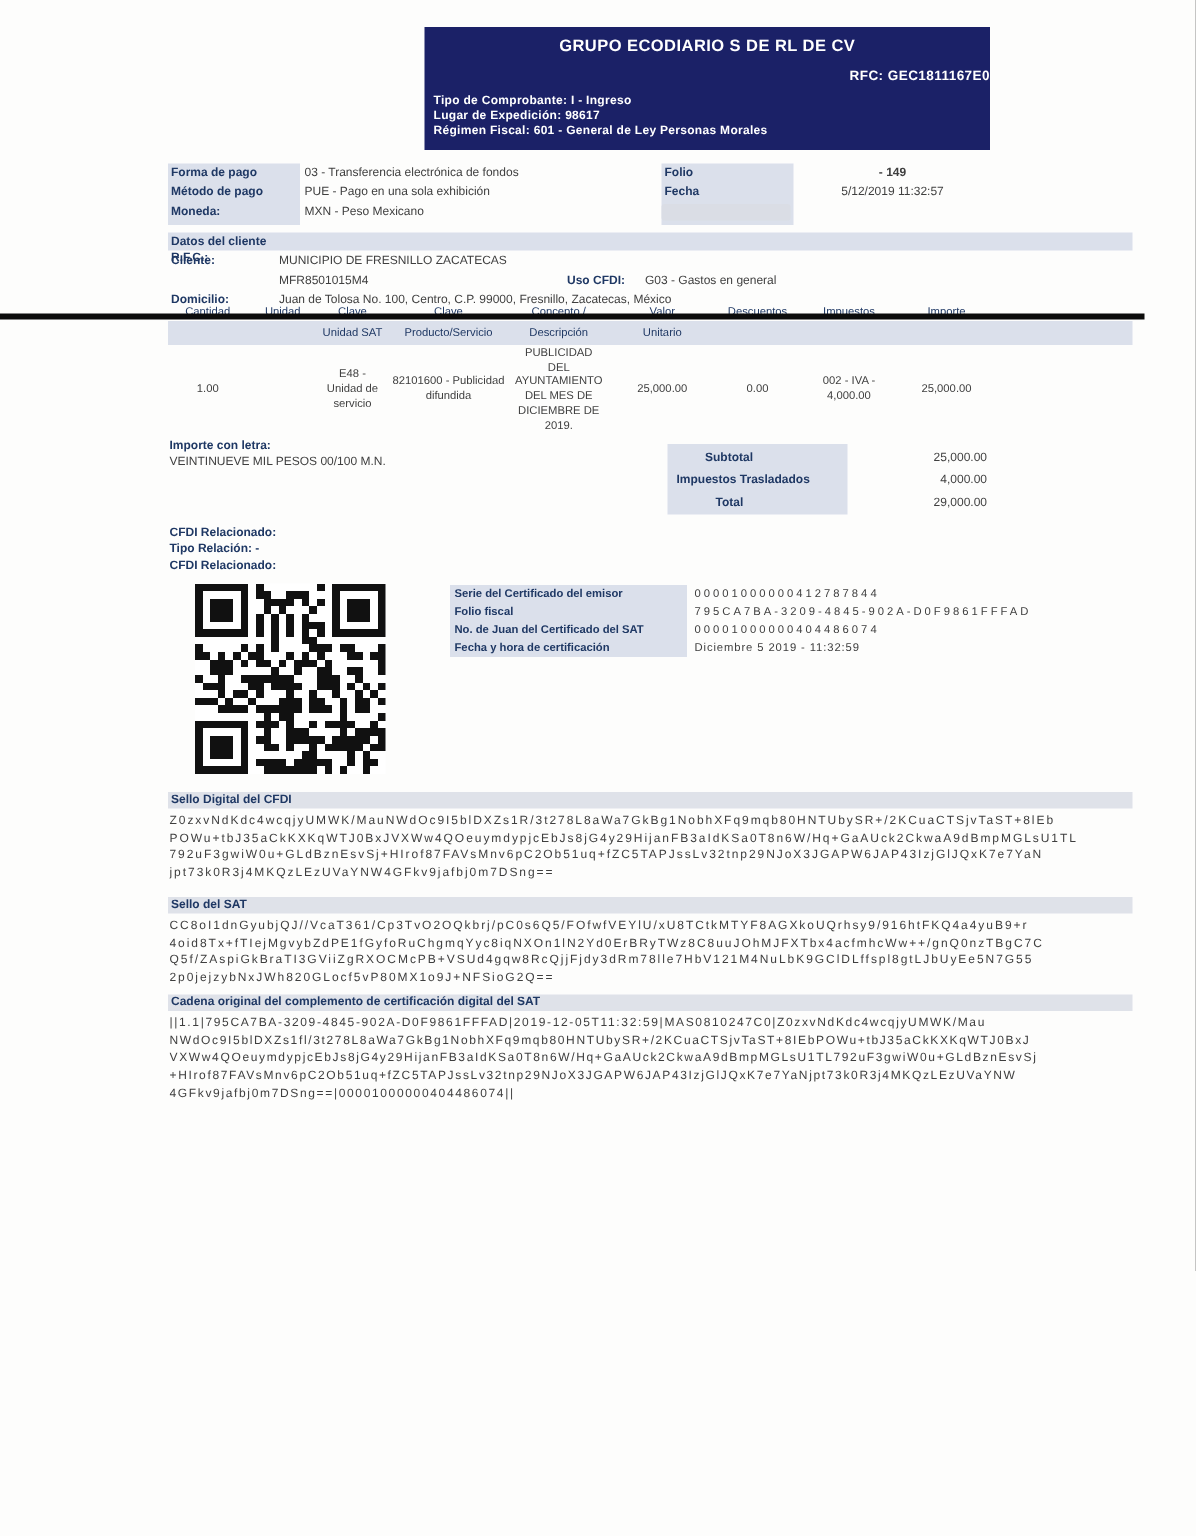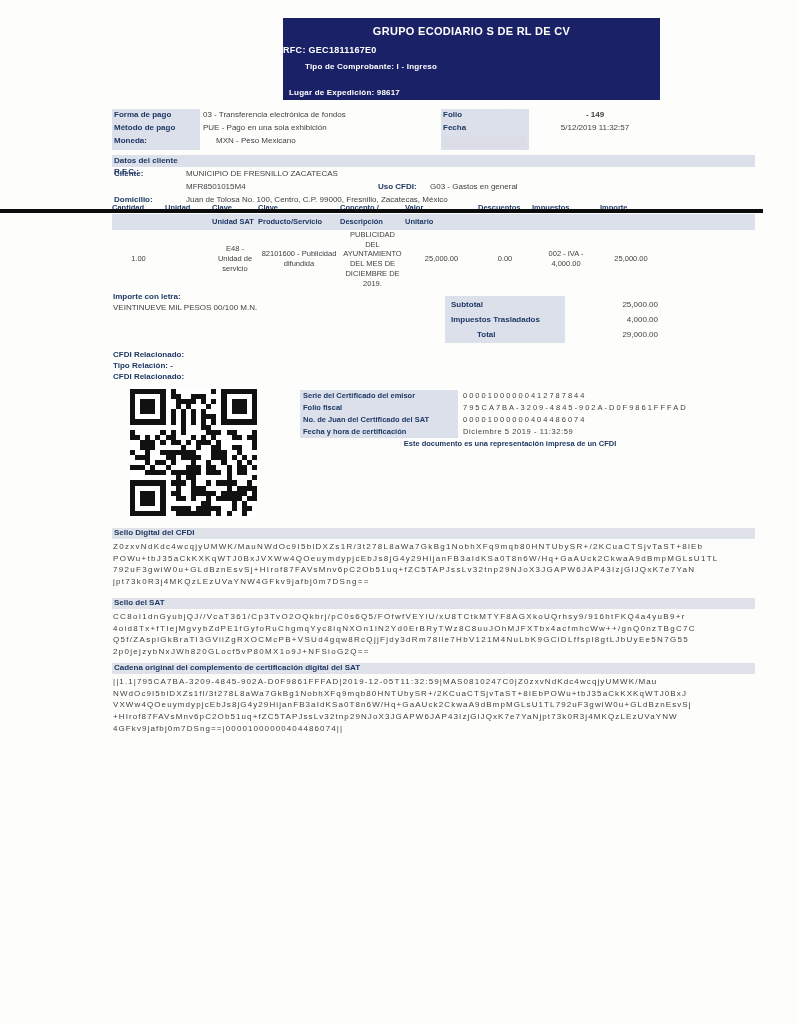--- a/index.html
+++ b/index.html
@@ -5,30 +5,30 @@
   html,body{margin:0;padding:0;background:#9a9a9a;}
   .page{
     position:relative;width:797px;height:1024px;margin:0 auto;
     background:#fdfdfc;overflow:hidden;
     font-family:"Liberation Sans", sans-serif;color:#3c3c3c;
   }
   .abs{position:absolute;}
   
   .hdrbox{background:#1b2167;color:#fff;}
   .hdr-company{font-size:11px;font-weight:bold;text-align:center;letter-spacing:.3px;}
-  .hdr-rfc{font-size:9px;font-weight:bold;text-align:left;letter-spacing:.3px;}
+  .hdr-rfc{font-size:9px;font-weight:bold;text-align:right;letter-spacing:.3px;}
   .hdr-line{font-size:8px;font-weight:bold;letter-spacing:.2px;}
   
   .lbl{font-size:8px;font-weight:bold;color:#1f3864;white-space:nowrap;}
   .val{font-size:8px;color:#3f3f3f;white-space:nowrap;}
   .band{background:#dbe0eb;}
   .band2{background:#dfe2e9;}
   
   .tblrow{display:flex;}
-  .th{font-size:7.5px;font-weight:bold;color:#1f3864;text-align:left;}
+  .th{font-size:7.5px;font-weight:normal;color:#1f3864;text-align:center;}
   .td{font-size:7.5px;color:#3f3f3f;text-align:center;line-height:1.3;
       display:flex;align-items:center;justify-content:center;padding:0 2px;box-sizing:border-box;}
   .c1{width:53px;} .c2{width:47px;} .c3{width:46px;} .c4{width:82px;} .c5{width:65px;}
   .c6{width:73px;} .c7{width:54px;} .c8{width:68px;} .c9{width:62px;}
   .artifact-line{background:#0c0c0c;}
   .seal-title{font-size:8px;font-weight:bold;color:#1f3864;padding:1px 2px;}
   .seal-body{
     font-size:8px;color:#3e3e3e;line-height:11.7px;letter-spacing:1.3px;
     white-space:pre-line;width:648px;overflow:hidden;word-break:break-all;
   }
@@ -39,32 +39,32 @@
   .blob{background:#d9dce3;opacity:.75;border-radius:2px;}
 </style>
 </head>
 <body>
 
 <div class="page">
 
   <div class="abs hdrbox" style="left:283px;top:18px;width:377px;height:82px;">
     <div class="hdr-company" style="padding-top:7px;">GRUPO ECODIARIO S DE RL DE CV</div>
     <div class="hdr-rfc" style="padding-top:8px;">RFC: GEC1811167E0</div>
-    <div class="hdr-line" style="padding:7px 11px 0 6px;margin-left:16px;">Tipo de Comprobante: I - Ingreso</div>
-    <div class="hdr-line" style="padding:1px 0 0 6px;margin-top:16px;">Lugar de Expedición: 98617</div>
+    <div class="hdr-line" style="padding:7px 11px 0 6px;">Tipo de Comprobante: I - Ingreso</div>
+    <div class="hdr-line" style="padding:1px 0 0 6px;">Lugar de Expedición: 98617</div>
     <div class="hdr-line" style="padding:1px 0 0 6px;">Régimen Fiscal: 601 - General de Ley Personas Morales</div>
   </div>
 
   <div class="abs band" style="left:112px;top:109px;width:88px;height:41px;"></div>
   <div class="abs lbl" style="left:114px;top:110px;">Forma de pago</div>
   <div class="abs val" style="left:203px;top:110px;">03 - Transferencia electrónica de fondos</div>
   <div class="abs lbl" style="left:114px;top:123px;">Método de pago</div>
   <div class="abs val" style="left:203px;top:123px;">PUE - Pago en una sola exhibición</div>
   <div class="abs lbl" style="left:114px;top:136px;">Moneda:</div>
-  <div class="abs val" style="left:216px;top:136px;">MXN - Peso Mexicano</div>
+  <div class="abs val" style="left:203px;top:136px;">MXN - Peso Mexicano</div>
 
   <div class="abs band" style="left:441px;top:109px;width:88px;height:41px;"></div>
   <div class="abs blob" style="left:441px;top:136px;width:86px;height:11px;"></div>
   <div class="abs lbl" style="left:443px;top:110px;">Folio</div>
   <div class="abs val" style="left:540px;top:110px;width:110px;text-align:center;font-weight:bold;">- 149</div>
   <div class="abs lbl" style="left:443px;top:123px;">Fecha</div>
   <div class="abs val" style="left:540px;top:123px;width:110px;text-align:center;">5/12/2019 11:32:57</div>
 
   <div class="abs band" style="left:112px;top:155px;width:643px;height:12px;"></div>
   <div class="abs lbl" style="left:114px;top:156px;">Datos del cliente</div>
@@ -113,21 +113,21 @@
     <div class="td c6">25,000.00</div>
     <div class="td c7">0.00</div>
     <div class="td c8">002 - IVA - 4,000.00</div>
     <div class="td c9">25,000.00</div>
   </div>
 
   <div class="abs lbl" style="left:113px;top:292px;">Importe con letra:</div>
   <div class="abs val" style="left:113px;top:303px;">VEINTINUEVE MIL PESOS 00/100 M.N.</div>
 
   <div class="abs band" style="left:445px;top:296px;width:120px;height:47px;"></div>
-  <div class="abs lbl" style="left:451px;top:300px;text-align:center;">Subtotal</div>
+  <div class="abs lbl" style="left:470px;top:300px;text-align:center;">Subtotal</div>
   <div class="abs totval" style="left:575px;top:300px;width:83px;">25,000.00</div>
   <div class="abs lbl" style="left:451px;top:315px;">Impuestos Trasladados</div>
   <div class="abs totval" style="left:575px;top:315px;width:83px;">4,000.00</div>
   <div class="abs lbl" style="left:451px;top:330px;margin-left:26px;">Total</div>
   <div class="abs totval" style="left:575px;top:330px;width:83px;">29,000.00</div>
 
   <div class="abs lbl" style="left:113px;top:350px;">CFDI Relacionado:</div>
   <div class="abs lbl" style="left:113px;top:361px;">Tipo Relación: -</div>
   <div class="abs lbl" style="left:113px;top:372px;">CFDI Relacionado:</div>
 
@@ -457,21 +457,20 @@
 
   <div class="abs band" style="left:300px;top:390px;width:158px;height:48px;"></div>
   <div class="abs lbl" style="left:303px;top:391px;font-size:7.5px;">Serie del Certificado del emisor</div>
   <div class="abs cert-val" style="left:463px;top:391px;">00001000000412787844</div>
   <div class="abs lbl" style="left:303px;top:403px;font-size:7.5px;">Folio fiscal</div>
   <div class="abs cert-val" style="left:463px;top:403px;text-align:right;">795CA7BA-3209-4845-902A-D0F9861FFFAD</div>
   <div class="abs lbl" style="left:303px;top:415px;font-size:7.5px;">No. de Juan del Certificado del SAT</div>
   <div class="abs cert-val" style="left:463px;top:415px;">00001000000404486074</div>
   <div class="abs lbl" style="left:303px;top:427px;font-size:7.5px;">Fecha y hora de certificación</div>
   <div class="abs cert-val" style="left:463px;top:427px;letter-spacing:.6px;">Diciembre 5 2019 - 11:32:59</div>
-  <div class="abs note" style="left:300px;top:439px;width:420px;">Este documento es una representación impresa de un CFDI</div>
 
   <div class="abs band2" style="left:112px;top:528px;width:643px;height:11px;"></div>
   <div class="abs seal-title" style="left:112px;top:527px;">Sello Digital del CFDI</div>
   <div class="abs seal-body" style="left:113px;top:541px;">Z0zxvNdKdc4wcqjyUMWK/MauNWdOc9I5blDXZs1R/3t278L8aWa7GkBg1NobhXFq9mqb80HNTUbySR+/2KCuaCTSjvTaST+8lEb
 POWu+tbJ35aCkKXKqWTJ0BxJVXWw4QOeuymdypjcEbJs8jG4y29HijanFB3aIdKSa0T8n6W/Hq+GaAUck2CkwaA9dBmpMGLsU1TL
 792uF3gwiW0u+GLdBznEsvSj+HIrof87FAVsMnv6pC2Ob51uq+fZC5TAPJssLv32tnp29NJoX3JGAPW6JAP43IzjGlJQxK7e7YaN
 jpt73k0R3j4MKQzLEzUVaYNW4GFkv9jafbj0m7DSng==</div>
 
   <div class="abs band2" style="left:112px;top:598px;width:643px;height:11px;"></div>
   <div class="abs seal-title" style="left:112px;top:597px;">Sello del SAT</div>

